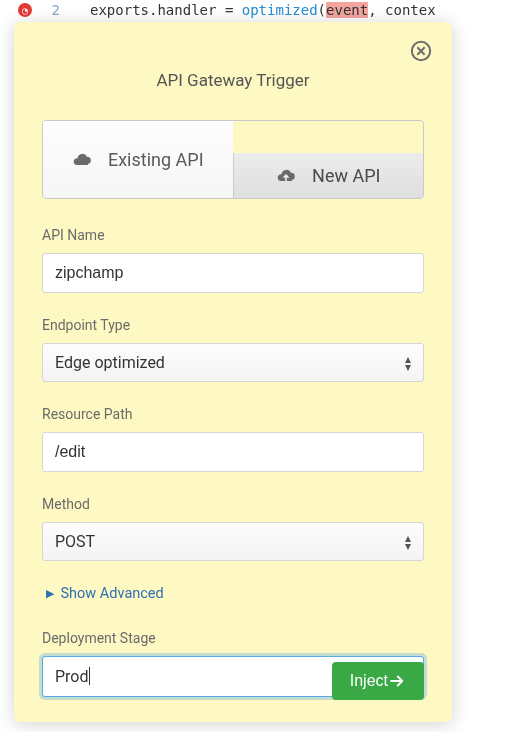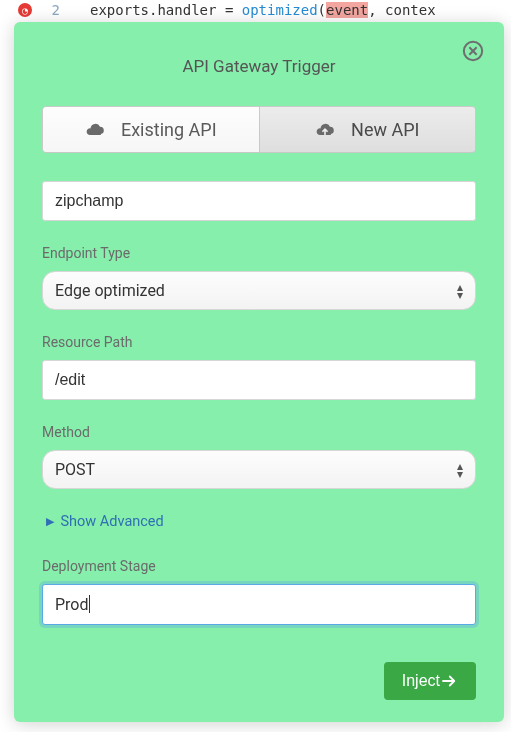--- a/index.html
+++ b/index.html
@@ -27,25 +27,25 @@
     margin: 0 8px 0 18px;
     display: inline-flex; align-items: center; justify-content: center;
     color: #fff; font-size: 10px; font-weight: bold;
   }
   .line-no { color: #8aa7c2; width: 20px; text-align: right; margin-right: 30px; display:inline-block; }
   .tok-kw { color: #268bd2; }
   .tok-hl { background: #f3a6a0; }
   .modal {
     position: absolute;
     top: 22px; left: 14px;
-    width: 490px; height: 700px;
-    background: #86efac;
+    width: 438px; height: 700px;
+    background: #fef9c3;
     border-radius: 6px;
     box-shadow: 0 2px 18px rgba(0,0,0,.18);
-    padding: 12px 28px 20px 28px;
+    padding: 26px 28px 20px 28px;
   }
   .close {
     position: absolute; top: 18px; right: 20px;
     width: 22px; height: 22px; cursor: pointer;
     color: #6e6e6e;
   }
   .close svg { width: 22px; height: 22px; }
   .title {
     text-align: center;
     font-size: 17px;
@@ -70,21 +70,21 @@
     align-items: center;
     justify-content: center;
     gap: 16px;
     color: #5a5a5a;
     background: linear-gradient(#fdfdfd, #f6f6f6);
   }
   .seg-btn.active {
     background: linear-gradient(#ececec, #dedede);
     color: #4a4a4a;
   }
-  .seg-btn + .seg-btn { border-left: 1px solid #c9c9c9; }
+  .seg-btn + .seg-btn { border-left: 1px solid #c9c9c9; margin-top: 32px; }
   .seg-icon { width: 20px; height: 20px; fill: #6a6a6a; }
   .field-label {
     font-size: 14px;
     color: #6b6b6b;
     margin-bottom: 10px;
   }
   .field { margin-bottom: 24px; }
   .input {
     width: 100%;
     border: 1px solid #d6d6d6;
@@ -95,21 +95,21 @@
     background: #fff;
     outline: none;
   }
   .input.focus {
     border: 1px solid #5aa9e6;
     box-shadow: 0 0 0 3px rgba(90,169,230,.35);
   }
   .select {
     width: 100%;
     border: 1px solid #d6d6d6;
-    border-radius: 13px;
+    border-radius: 3px;
     padding: 9px 12px;
     font-size: 16px;
     color: #333;
     background: linear-gradient(#fdfdfd,#f3f3f3);
     display: flex; justify-content: space-between; align-items: center;
     cursor: pointer;
   }
   .select .chev { color: #555; font-size: 12px; line-height: 8px; }
   .show-adv {
     color: #2f6fb3;
@@ -167,20 +167,21 @@
     <div class="seg-btn active">
       <svg class="seg-icon" viewBox="0 0 24 24">
         <path d="M19 18H6a4 4 0 1 1 .6-7.95A6 6 0 0 1 18 8a4.5 4.5 0 0 1 1 8.9z"></path>
         <path d="M12 17V11m0 0l-2.5 2.5M12 11l2.5 2.5" stroke="#ececec" stroke-width="2" fill="none" stroke-linecap="round"></path>
       </svg>
       <span>New API</span>
     </div>
   </div>
 
   <div class="field">
+    <div class="field-label">API Name</div>
     <input class="input" value="zipchamp" style="">
   </div>
 
   <div class="field">
     <div class="field-label">Endpoint Type</div>
     <div class="select">
       <span>Edge optimized</span>
       <span class="chev">▴<br>▾</span>
     </div>
   </div>

